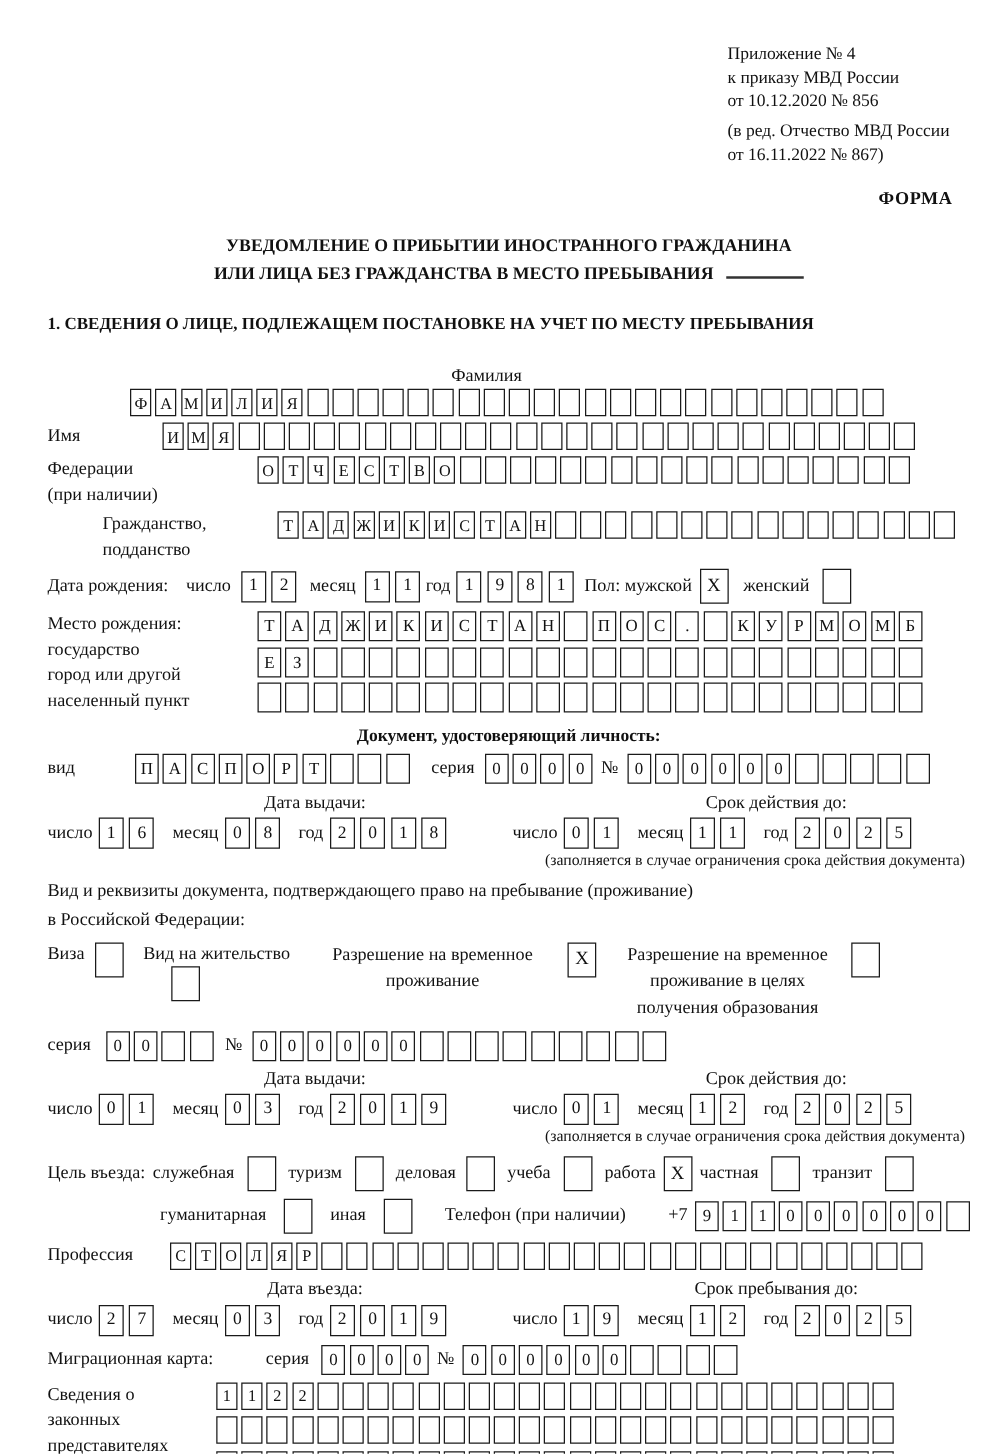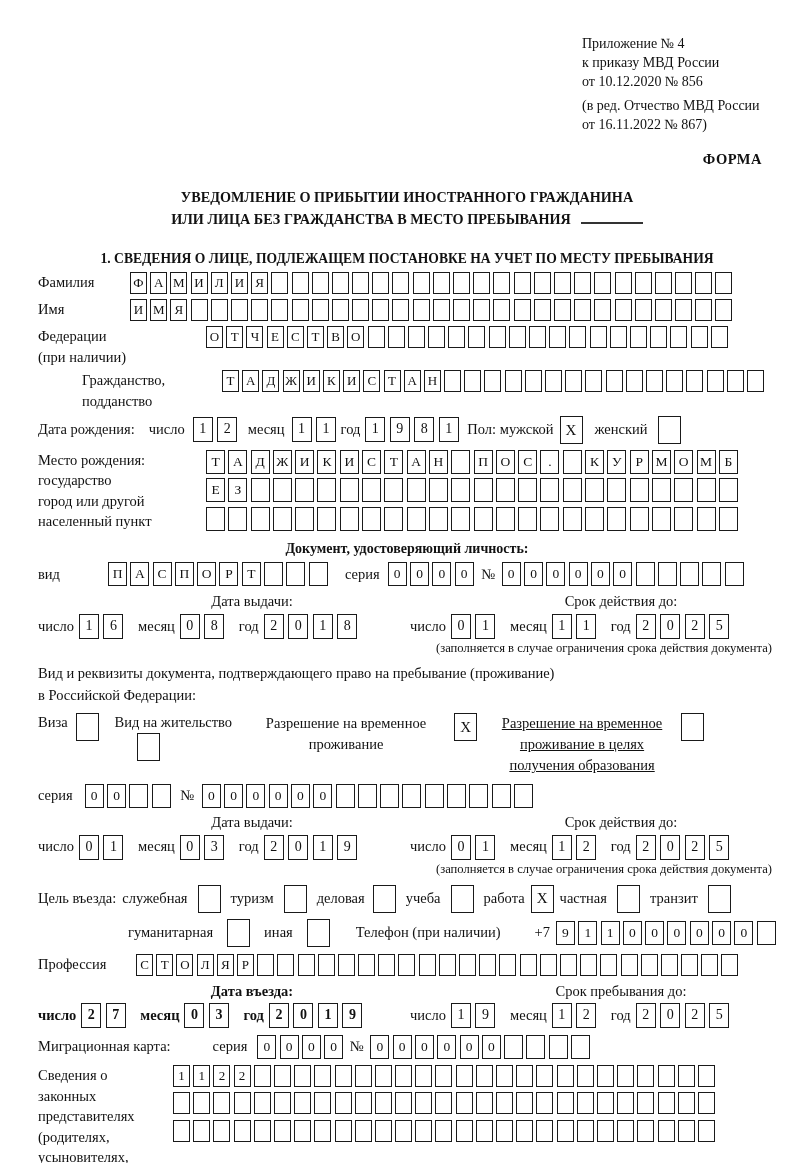--- a/index.html
+++ b/index.html
@@ -7,21 +7,21 @@
     width:800px;height:1163px;box-sizing:border-box;overflow:hidden;
     padding:34px 24px 0 38px;
     font-family:"Liberation Serif","DejaVu Serif",serif;
     color:#111;font-size:14.5px;line-height:1.35;
   }
   .hdr{margin-left:544px;font-size:14px;line-height:19px;}
   .hdr .amend{margin-top:5px;}
   .forma{font-weight:bold;text-align:right;padding-right:14px;margin-top:16px;font-size:14.5px;letter-spacing:.5px;}
   .title{margin-top:16px;text-align:center;font-weight:bold;font-size:14.2px;line-height:22px;}
   .blankline{display:inline-block;width:62px;border-bottom:2px solid #333;margin-left:10px;vertical-align:baseline;}
-  .sect{margin-top:20px;font-weight:bold;font-size:13.6px;text-align:center;}
+  .sect{margin-top:20px;font-weight:bold;font-size:13.6px;}
   .row{display:flex;align-items:center;margin-top:5px;}
   .row.top{align-items:flex-start;}
   .boxes{display:inline-flex;flex-wrap:nowrap;align-items:center;}
   .cell{
     display:inline-flex;align-items:center;justify-content:center;flex:none;
     width:15px;height:20px;border:1.5px solid #1a1a1a;margin-right:3.2px;
     font-size:13px;font-family:"Liberation Serif",serif;
   }
   .cell.m{width:17px;height:22px;margin-right:3.3px;font-size:13.5px;}
   .cell.d{width:18px;height:23px;margin-right:4.5px;font-size:14px;}
@@ -55,21 +55,21 @@
 
 <div class="title">
   <div>УВЕДОМЛЕНИЕ О ПРИБЫТИИ ИНОСТРАННОГО ГРАЖДАНИНА</div>
   <div>
     <span>ИЛИ ЛИЦА БЕЗ ГРАЖДАНСТВА В МЕСТО ПРЕБЫВАНИЯ</span><span class="blankline"></span>
   </div>
 </div>
 
 <div class="sect">1. СВЕДЕНИЯ О ЛИЦЕ, ПОДЛЕЖАЩЕМ ПОСТАНОВКЕ НА УЧЕТ ПО МЕСТУ ПРЕБЫВАНИЯ</div>
 
-<div class="row" style="margin-top:4px;">
+<div class="row" style="margin-top:24px;flex-direction:column;">
   <span class="lblcol t" style="width:92px;">Фамилия</span>
   <span class="boxes">
       <span class="cell">Ф</span>
       <span class="cell">А</span>
       <span class="cell">М</span>
       <span class="cell">И</span>
       <span class="cell">Л</span>
       <span class="cell">И</span>
       <span class="cell">Я</span>
       <span class="cell"></span>
@@ -425,21 +425,21 @@
         <span class="cell c"></span>
       </span>
   </span>
   <span class="opt" style="margin-left:20px;">
     <span class="optlbl ctr" style="width:188px;line-height:21px;">Разрешение на временное проживание</span>
     <span class="boxes" style="margin-left:14px;">
         <span class="cell c">X</span>
       </span>
   </span>
   <span class="opt" style="margin-left:16px;">
-    <span class="optlbl ctr" style="width:178px;line-height:21px;text-decoration:underline;">Разрешение на временное проживание в целях получения образования</span>
+    <span class="optlbl ctr" style="width:178px;line-height:21px;">Разрешение на временное проживание в целях получения образования</span>
     <span class="boxes" style="margin-left:10px;">
         <span class="cell c"></span>
       </span>
   </span>
 </div>
 
 <div class="row" style="margin-top:8px;">
   <span class="t" style="margin-right:12px;">серия</span>
   <span class="boxes">
       <span class="cell m">0</span>
@@ -602,21 +602,21 @@
       <span class="cell"></span>
       <span class="cell"></span>
       <span class="cell"></span>
       <span class="cell"></span>
       <span class="cell"></span>
       <span class="cell"></span>
     </span>
 </div>
 
 <div class="twocol" style="margin-top:6px;">
-  <div class="dcol" style="width:372px;font-weight:bold;">
+  <div class="dcol" style="width:372px;">
     <div class="dcap">Дата въезда:</div>
     <div class="drow">
       <span class="t">число</span>
       <span class="boxes">
           <span class="cell d">2</span>
           <span class="cell d">7</span>
         </span>
       <span class="t">месяц</span>
       <span class="boxes">
           <span class="cell d">0</span>

